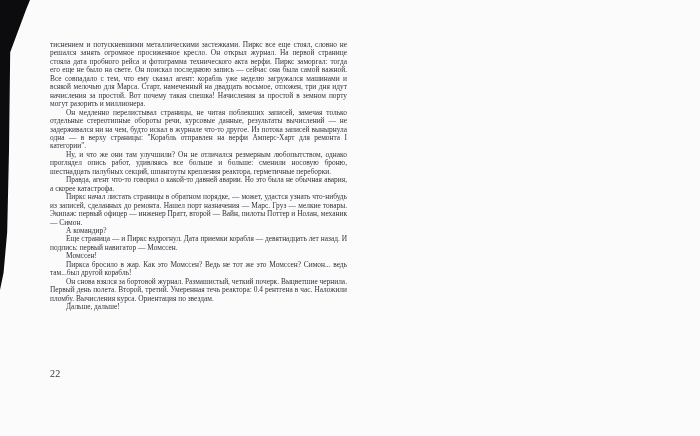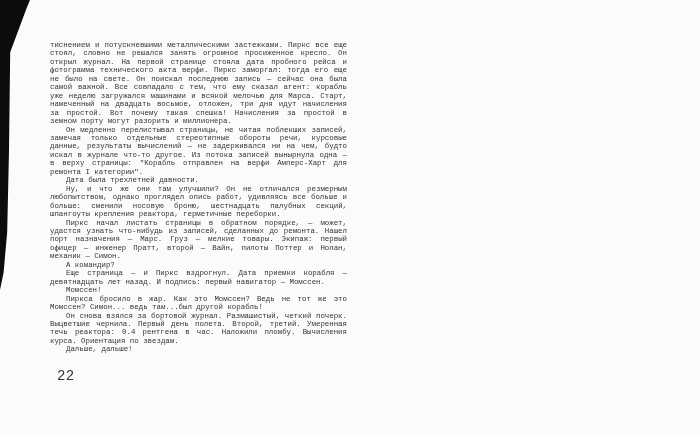--- a/index.html
+++ b/index.html
@@ -1,54 +1,54 @@
 <!DOCTYPE html>
 <html><head>
 <meta charset="utf-8">
 <style>
   html,body{margin:0;padding:0;}
   body{
     width:700px;height:436px;position:relative;overflow:hidden;
     background:#fcfbfc;
     font-family:"Liberation Serif","DejaVu Serif",serif;
   }
-  .spread{position:absolute;inset:0;font-family:Liberation Mono, monospace;}
+  .spread{position:absolute;inset:0;}
   
   .edge-shadow{
     position:absolute;left:0;top:0;width:30px;height:290px;
     background:#0c0c0f;
     clip-path:polygon(0 0,100% 0,88% 3%,34% 18%,30% 52%,24% 80%,12% 94%,0 100%);
   }
   .page{position:absolute;top:0;bottom:0;}
   .page-left{left:0;width:370px;}
   .page-right{left:370px;right:0;}
   .text-block{
     position:absolute;left:50px;top:41px;width:297px;
     font-size:7.4px;line-height:8.45px;color:#34323b;
     text-align:justify;
   }
   .text-block p{margin:0;text-indent:16px;}
   .text-block p.first{text-indent:0;}
   .page-number{
     position:absolute;left:50px;top:368px;
-    font-size:14px;color:#34323b;letter-spacing:.3px;margin-left:7px;
+    font-size:10px;color:#34323b;letter-spacing:.3px;
   }
 </style>
 </head>
 <body>
 
 <div class="spread">
   <div class="edge-shadow"></div>
 
   <div class="page page-left">
     <div class="text-block" id="text-block">
         <p class="first">тиснением и потускневшими металлическими застежками. Пиркс все еще стоял, словно не решался занять огромное просиженное кресло. Он открыл журнал. На первой странице стояла дата пробного рейса и фотограмма технического акта верфи. Пиркс заморгал: тогда его еще не было на свете. Он поискал последнюю запись — сейчас она была самой важной. Все совпадало с тем, что ему сказал агент: корабль уже неделю загружался машинами и всякой мелочью для Марса. Старт, намеченный на двадцать восьмое, отложен, три дня идут начисления за простой. Вот почему такая спешка! Начисления за простой в земном порту могут разорить и миллионера.</p>
         <p>Он медленно перелистывал страницы, не читая поблекших записей, замечая только отдельные стереотипные обороты речи, курсовые данные, результаты вычислений — не задерживался ни на чем, будто искал в журнале что-то другое. Из потока записей вынырнула одна — в верху страницы: "Корабль отправлен на верфи Амперс-Харт для ремонта I категории".</p>
-        <p>Дата была трехлетней давности.</p>
         <p>Ну, и что же они там улучшили? Он не отличался резмерным любопытством, однако проглядел опись работ, удивляясь все больше и больше: сменили носовую броню, шестнадцать палубных секций, шпангоуты крепления реактора, герметичные переборки.</p>
+        <p>Правда, агент что-то говорил о какой-то давней аварии. Но это была не обычная авария, а скорее катастрофа.</p>
         <p>Пиркс начал листать страницы в обратном порядке, — может, удастся узнать что-нибудь из записей, сделанных до ремонта. Нашел порт назначения — Марс. Груз — мелкие товары. Экипаж: первый офицер — инженер Пратт, второй — Вайн, пилоты Поттер и Нолан, механик — Симон.</p>
         <p>А командир?</p>
         <p>Еще страница — и Пиркс вздрогнул. Дата приемки корабля — девятнадцать лет назад. И подпись: первый навигатор — Момссен.</p>
         <p>Момссен!</p>
         <p>Пиркса бросило в жар. Как это Момссен? Ведь не тот же это Момссен? Симон... ведь там...был другой корабль!</p>
         <p>Он снова взялся за бортовой журнал. Размашистый, четкий почерк. Выцветшие чернила. Первый день полета. Второй, третий. Умеренная течь реактора: 0.4 рентгена в час. Наложили пломбу. Вычисления курса. Ориентация по звездам.</p>
         <p>Дальше, дальше!</p>
       </div>
     <div class="page-number">22</div>
   </div>

